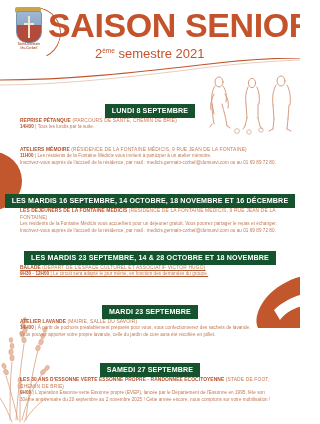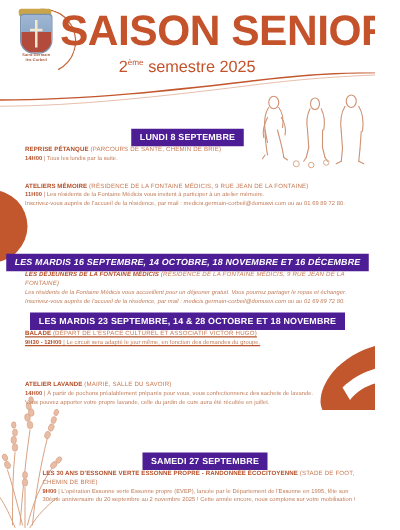--- a/index.html
+++ b/index.html
@@ -69,44 +69,44 @@
     position:absolute;right:-4px;top:276px;width:52px;height:52px;
   }
 
   
   .people{position:absolute;left:205px;top:74px;width:92px;height:62px;}
   .lavender{position:absolute;left:-2px;top:300px;width:62px;height:124px;}
 
   
   .badge{
     display:inline-block;
-    background:#4c1d95;color:#fff;
+    background:#14532d;color:#fff;
     font-size:7.1px;font-weight:700;letter-spacing:.15px;
     padding:3px 7px 3px 7px;line-height:8px;white-space:nowrap;
   }
   .badge-wrap{text-align:center;}
 
   .block{position:absolute;width:300px;}
   .body{padding:0 14px 0 20px;}
   .ev-title{
     font-size:4.9px;line-height:7px;font-weight:700;color:#b4502a;letter-spacing:.08px;
   }
   .ev-title .loc{font-weight:400;color:#c77b55;letter-spacing:.15px;}
   .ev-line{
     font-size:4.6px;line-height:6.6px;color:#c07a57;letter-spacing:.05px;
   }
   .ev-line b{color:#b4502a;font-weight:700;}
 
   
   #b1{top:99px;}
   #b2{top:141px;}
-  #b3{top:199px;font-style:italic;}
+  #b3{top:189px;}
   #b4{top:246px;text-decoration:underline;}
   #b5{top:300px;}
-  #b6{top:358px;padding-left:14px;}
+  #b6{top:358px;}
   .badge-row{height:13px;}
   .txt{margin-top:5px;}
 </style>
 </head>
 <body>
 
 <div class="poster">
 
   <div class="header">
 
@@ -116,21 +116,21 @@
       <div class="shield"></div>
       <div class="crest-text">
         <div>Saint-Germain</div>
         <div>lès-Corbeil</div>
       </div>
     </div>
 
     <div class="title">SAISON SENIORS</div>
 
     <div class="subtitle">
-      <span>2</span><sup>ème</sup><span> semestre 2025</span>
+      <span>2</span><sup>ème</sup><span> semestre 2021</span>
     </div>
 
     <svg class="wave" viewBox="0 0 300 30" preserveAspectRatio="none">
       <path d="M0,22 C70,22 140,14 200,7 C240,2 275,0 300,0" fill="none" stroke="#c2562c" stroke-width="1.1"></path>
       <path d="M0,27 C60,27 130,19 195,11 C240,5 275,3 300,2" fill="none" stroke="#e3b59f" stroke-width="0.7"></path>
     </svg>
   </div>
 
   <div class="blob-left"></div>
 
@@ -258,20 +258,23 @@
         <span class="loc">(DÉPART DE L'ESPACE CULTUREL ET ASSOCIATIF VICTOR HUGO)</span>
       </div>
       <div class="ev-line">
         <b>9H30 - 12H00</b> |
         <span>Le circuit sera adapté le jour même, en fonction des demandes du groupe.</span>
       </div>
     </div>
   </div>
 
   <div class="block" id="b5">
+    <div class="badge-row badge-wrap">
+      <span class="badge">MARDI 23 SEPTEMBRE</span>
+    </div>
     <div class="body txt">
       <div class="ev-title">
         <span>ATELIER LAVANDE</span>
         <span class="loc">(MAIRIE, SALLE DU SAVOIR)</span>
       </div>
       <div class="ev-line">
         <b>14H00</b> |
         <span>À partir de pochons préalablement préparés pour vous, vous confectionnerez des sachets de lavande.</span>
       </div>
       <div class="ev-line">

